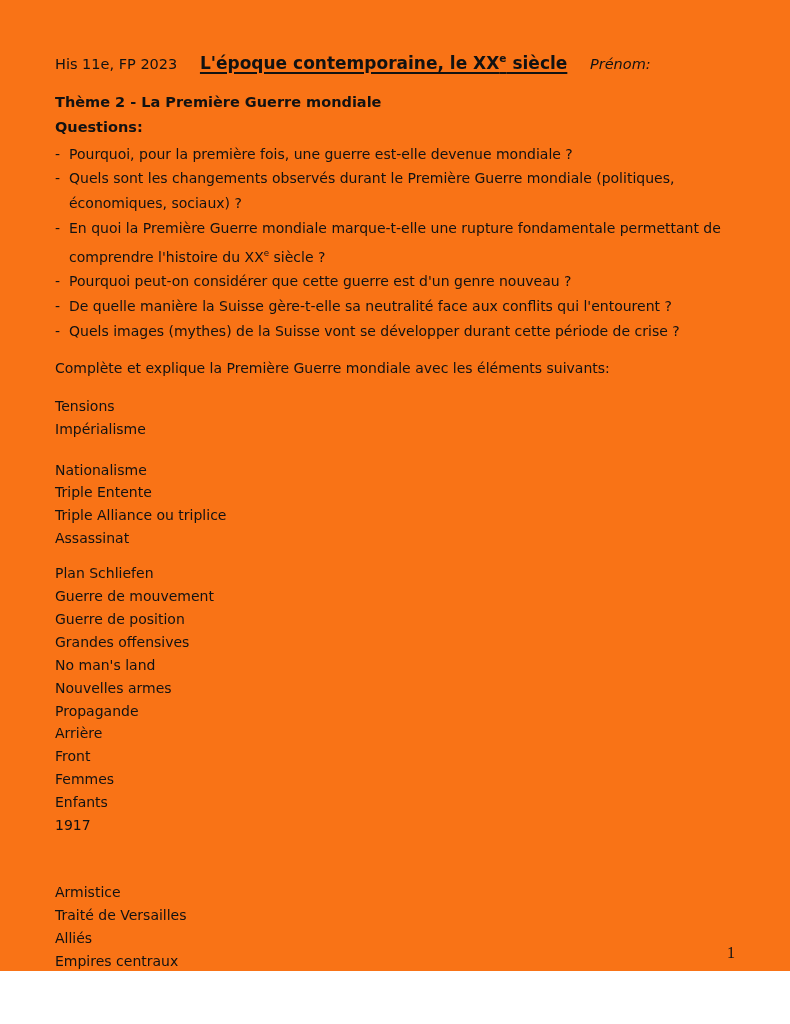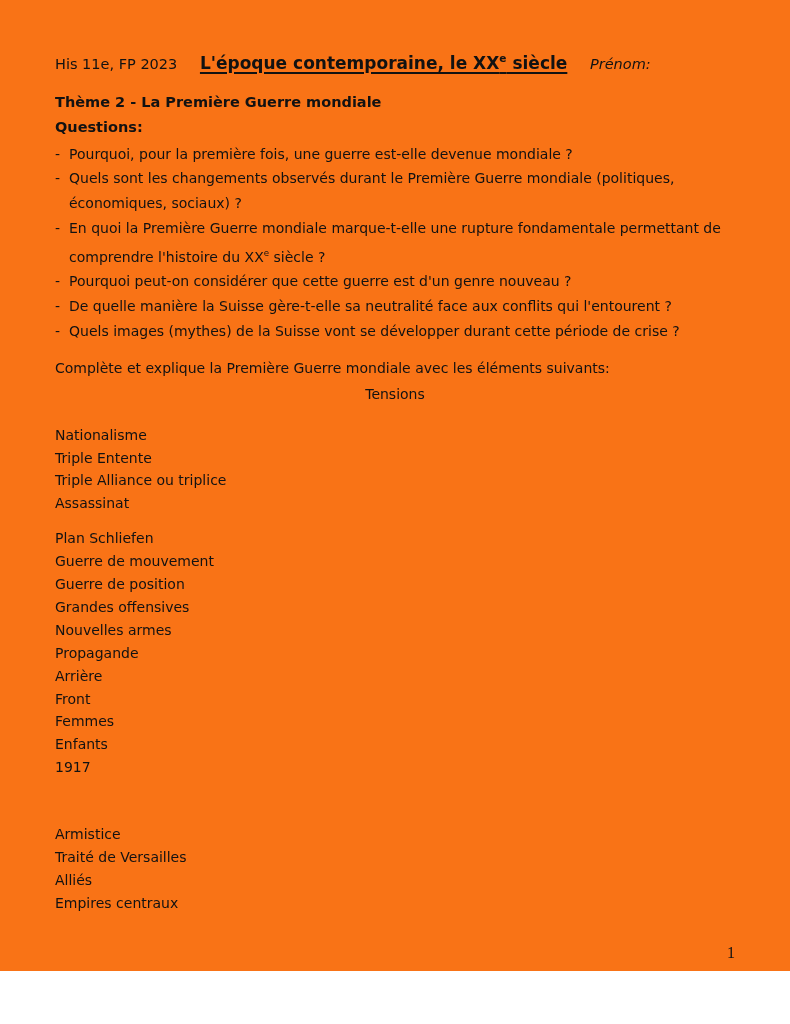--- a/index.html
+++ b/index.html
@@ -55,21 +55,21 @@
   .q { display: flex; line-height: 24.8px; }
   .q-dash { width: 14px; flex: none; }
   .q-text { flex: 1; }
   .q-text sup { font-size: 0.62em; }
 
   
   .exercise-intro { margin-top: 12px; line-height: 25px; }
 
   
   .term-group { line-height: 22.9px; }
-  .term-group.g0 { margin-top: 2px; text-align: center; }
+  .term-group.g0 { margin-top: 14px; }
   .term-group.g1 { margin-top: 18px; }
   .term-group.g2 { margin-top: 12px; }
   .term-group.g3 { margin-top: 44px; }
 
   
   .page-number {
     position: absolute;
     top: 944px;
     right: 55px;
     font-family: "Liberation Serif", serif;
@@ -116,34 +116,36 @@
     <div class="q">
       <span class="q-dash">-</span>
       <span class="q-text">Quels images (mythes) de la Suisse vont se développer durant cette période de crise ?</span>
     </div>
   </div>
 
   <div class="exercise-intro">Complète et explique la Première Guerre mondiale avec les éléments suivants:</div>
 
   <div class="term-group g0">
     <div>Tensions</div>
+    <div>Impérialisme</div>
   </div>
 
   <div class="term-group g1">
     <div>Nationalisme</div>
     <div>Triple Entente</div>
     <div>Triple Alliance ou triplice</div>
     <div>Assassinat</div>
   </div>
 
   <div class="term-group g2">
     <div>Plan Schliefen</div>
     <div>Guerre de mouvement</div>
     <div>Guerre de position</div>
     <div>Grandes offensives</div>
+    <div>No man's land</div>
     <div>Nouvelles armes</div>
     <div>Propagande</div>
     <div>Arrière</div>
     <div>Front</div>
     <div>Femmes</div>
     <div>Enfants</div>
     <div>1917</div>
   </div>
 
   <div class="term-group g3">

